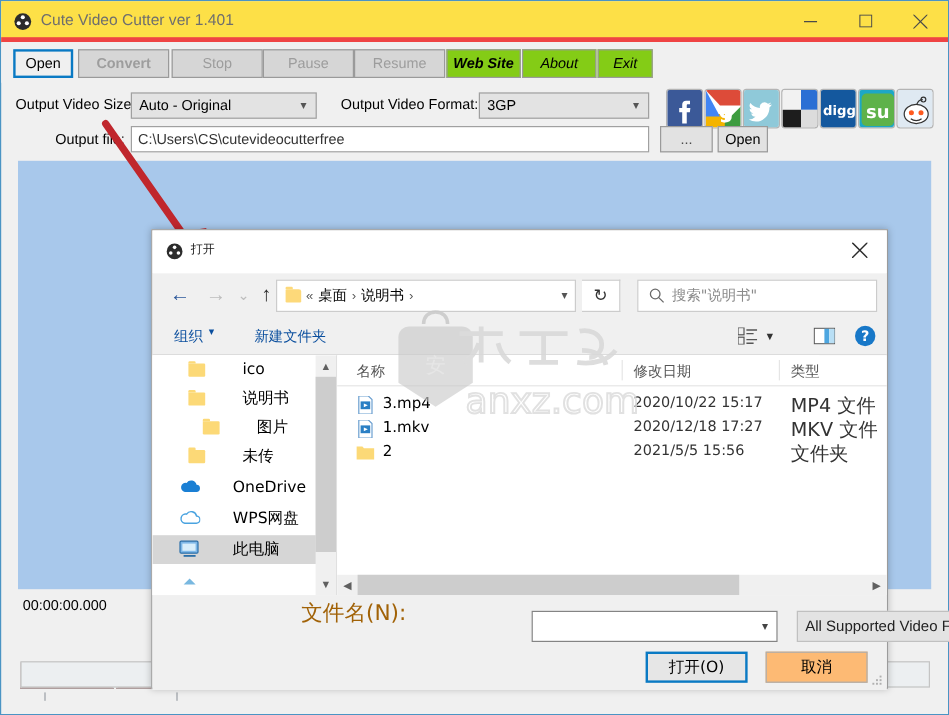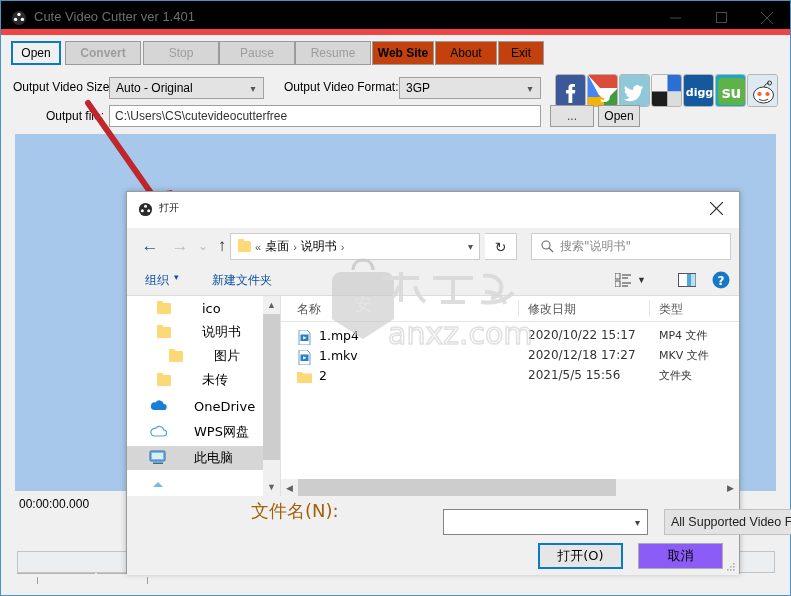--- a/index.html
+++ b/index.html
@@ -13,22 +13,22 @@
   }
 
   
   #app-window {
     position:absolute; left:0; top:0; width:791px; height:596px;
     background:#f0f0f0;
     border:1px solid #4a94c4;
   }
   #titlebar {
     position:absolute; left:0; top:0; width:789px; height:34px;
-    background:#000000;
-    border-bottom:6px solid #ef4444;
+    background:#fde047;
+    border-bottom:4px solid #ef4444;
   }
   #app-icon {
     position:absolute; left:10px; top:9px; width:16px; height:16px;
   }
   #app-title {
     position:absolute; left:33px; top:8px;
     font-size:13px; color:#6e6e6e;
     font-family:"Liberation Sans", sans-serif;
     white-space:nowrap;
   }
@@ -48,21 +48,21 @@
   }
   .tb-btn {
     position:absolute; top:5px; height:24px;
     background:#d6d6d6;
     border:1px solid #9a9a9a;
     display:flex; align-items:center; justify-content:center;
     font-size:12px;
     color:#9d9d9d;
     font-family:"Liberation Sans", sans-serif;
   }
-  .tb-btn.enabled { color:#000; background:#c2410c; }
+  .tb-btn.enabled { color:#000; background:#84cc16;font-style:italic; }
   .tb-btn.bold { font-weight:bold; }
   .tb-btn.focus {
     background:#f0f0f0; border:2px solid #0a7ac4; color:#000;
   }
 
   
   .soc {
     position:absolute; top:38px; width:31px; height:33px;
     border-radius:3px;
     overflow:hidden;
@@ -223,21 +223,21 @@
   .colhead {
     position:absolute; top:5px; font-size:12px; color:#555;
     font-family:"DejaVu Sans","Liberation Sans",sans-serif;
   }
   .colsep { position:absolute; top:4px; width:1px; height:17px; background:#e5e5e5; }
   .frow { position:absolute; left:0; width:458px; height:19px; }
   .fname { position:absolute; left:38px; font-size:12.5px; color:#000;
            font-family:"DejaVu Sans","Liberation Sans",sans-serif; }
   .fdate { position:absolute; left:247px; font-size:12px; color:#333;
            font-family:"DejaVu Sans","Liberation Sans",sans-serif; }
-  .ftype { position:absolute; left:378px; font-size:11px; color:#333;
+  .ftype { position:absolute; left:378px; font-size:16px; color:#333;
            font-family:"DejaVu Sans","Liberation Sans",sans-serif; }
   .fico { position:absolute; left:16px; top:2px; width:15px; height:15px; }
 
   #fl-hscroll { position:absolute; left:0; bottom:0; width:458px; height:17px; background:#f0f0f0; }
   #fl-hthumb { position:absolute; left:17px; top:0; width:318px; height:17px; background:#cdcdcd; }
 
   
   #dlg-footer { position:absolute; left:0; top:304px; width:612px; height:79px; background:#f0f0f0; }
   #fn-label { position:absolute; left:124px; top:3px; font-size:18px; color:#a16207;
               font-family:"DejaVu Sans","Liberation Sans",sans-serif; }
@@ -252,21 +252,21 @@
     display:flex; align-items:center; font-size:12.5px; color:#222;
   }
   #filter-combo .cv { padding-left:6px; flex:1; white-space:nowrap; }
   .dlg-btn {
     position:absolute; top:47px; height:26px; width:85px;
     display:flex; align-items:center; justify-content:center;
     font-size:13px; color:#000;
     font-family:"DejaVu Sans","Liberation Sans",sans-serif;
   }
   #btn-open-o { left:411px; background:#e6e6e6; border:2px solid #0a7ac4; }
-  #btn-cancel { left:511px; background:#8b5cf6; border:1px solid #adadad; }
+  #btn-cancel { left:511px; background:#fdba74; border:1px solid #adadad; }
   #grip { position:absolute; right:3px; bottom:3px; width:10px; height:10px; }
 
   
   #watermark { position:absolute; left:283px; top:258px; width:250px; height:112px;
                pointer-events:none; opacity:0.85; }
 </style>
 </head>
 <body>
 
 <div id="app-window">
@@ -560,21 +560,21 @@
       </div>
 
       <div class="frow" style="top:32px;">
         <span class="fico">
           <svg width="15" height="15" viewBox="0 0 15 15">
             <path d="M2 0h8l3 3v12H2z" fill="#fff" stroke="#6b9fd0" stroke-width="1"></path>
             <rect x="3.5" y="4.5" width="8" height="6.5" fill="#2a7fc4"></rect>
             <polygon points="6.2,6.3 9.5,7.8 6.2,9.4" fill="#fff"></polygon>
           </svg>
         </span>
-        <span class="fname">1.mp4</span>
+        <span class="fname">3.mp4</span>
         <span class="fdate">2020/10/22 15:17</span>
         <span class="ftype">MP4 文件</span>
       </div>
 
       <div class="frow" style="top:52px;">
         <span class="fico">
           <svg width="15" height="15" viewBox="0 0 15 15">
             <path d="M2 0h8l3 3v12H2z" fill="#fff" stroke="#6b9fd0" stroke-width="1"></path>
             <rect x="3.5" y="4.5" width="8" height="6.5" fill="#2a7fc4"></rect>
             <polygon points="6.2,6.3 9.5,7.8 6.2,9.4" fill="#fff"></polygon>

